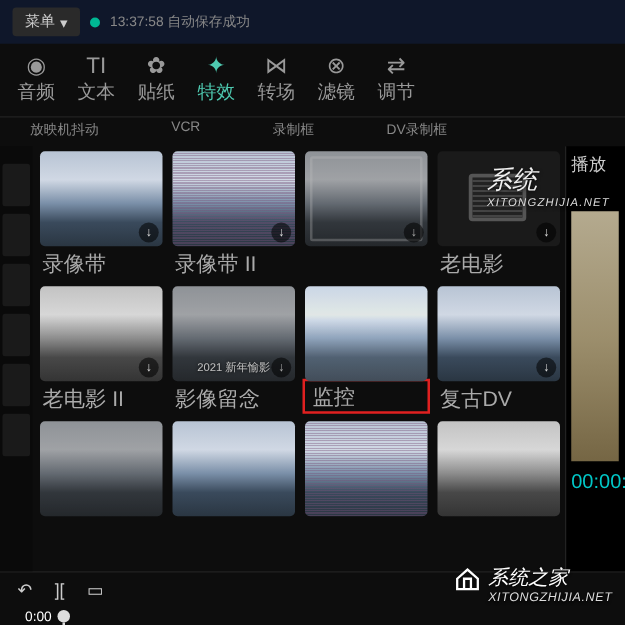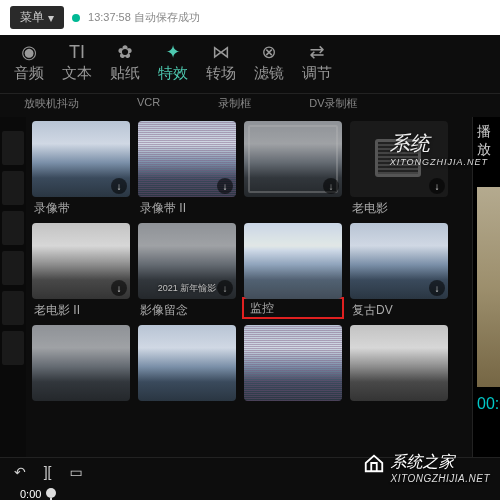--- a/index.html
+++ b/index.html
@@ -11,21 +11,21 @@
       width: 500px;
       height: 500px;
       overflow: hidden;
       position: relative;
     }
     .topbar {
       display: flex;
       align-items: center;
       padding: 6px 10px;
       gap: 8px;
-      background: #ffffff;
+      background: #0f172a;
     }
     .menu-btn {
       background: #2a2a2a;
       padding: 3px 10px;
       border-radius: 3px;
       display: flex;
       align-items: center;
       gap: 4px;
     }
     .dot-green { width: 8px; height: 8px; background: #00b894; border-radius: 50%; }
@@ -136,30 +136,30 @@
       background: rgba(0,0,0,.55);
       border-radius: 50%;
       display: flex;
       align-items: center;
       justify-content: center;
       color: #ddd;
       font-size: 10px;
     }
     .card-label {
       color: #aaa;
-      font-size: 12px;
+      font-size: 17px;
       padding: 3px 2px 2px;
     }
     .highlight {
       border: 2px solid #e02020;
       margin: -2px;
       padding: 1px 6px 0;
     }
     .preview {
-      width: 28px;
+      width: 48px;
       background: #000;
       padding: 6px 4px;
       border-left: 1px solid #222;
     }
     .preview-label { color: #ccc; font-size: 14px; }
     .preview-img {
       margin-top: 28px;
       width: 38px; height: 200px;
       background: linear-gradient(180deg,#d4c8a8 0%, #b8a880 50%, #8a7850 100%);
       opacity: .85;

